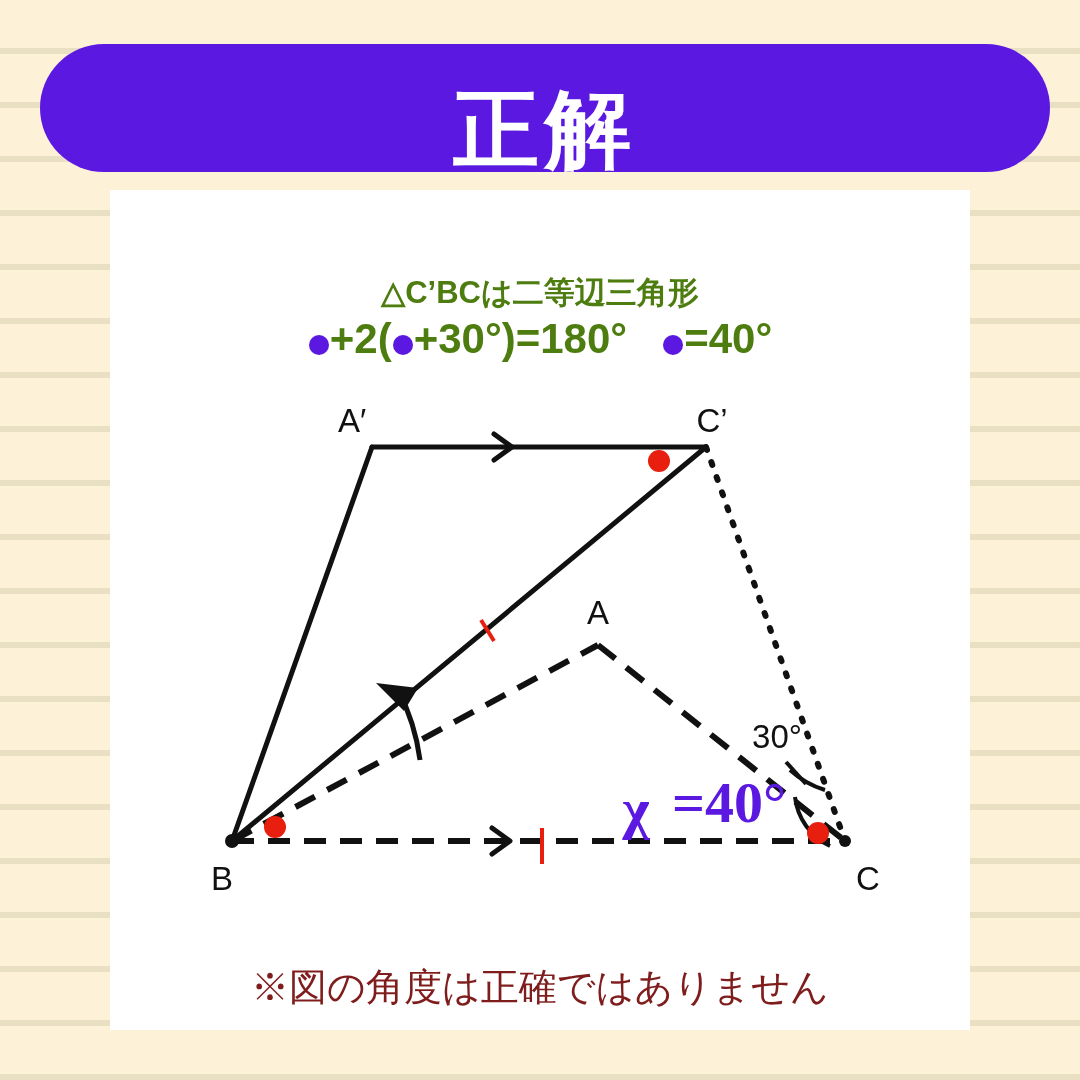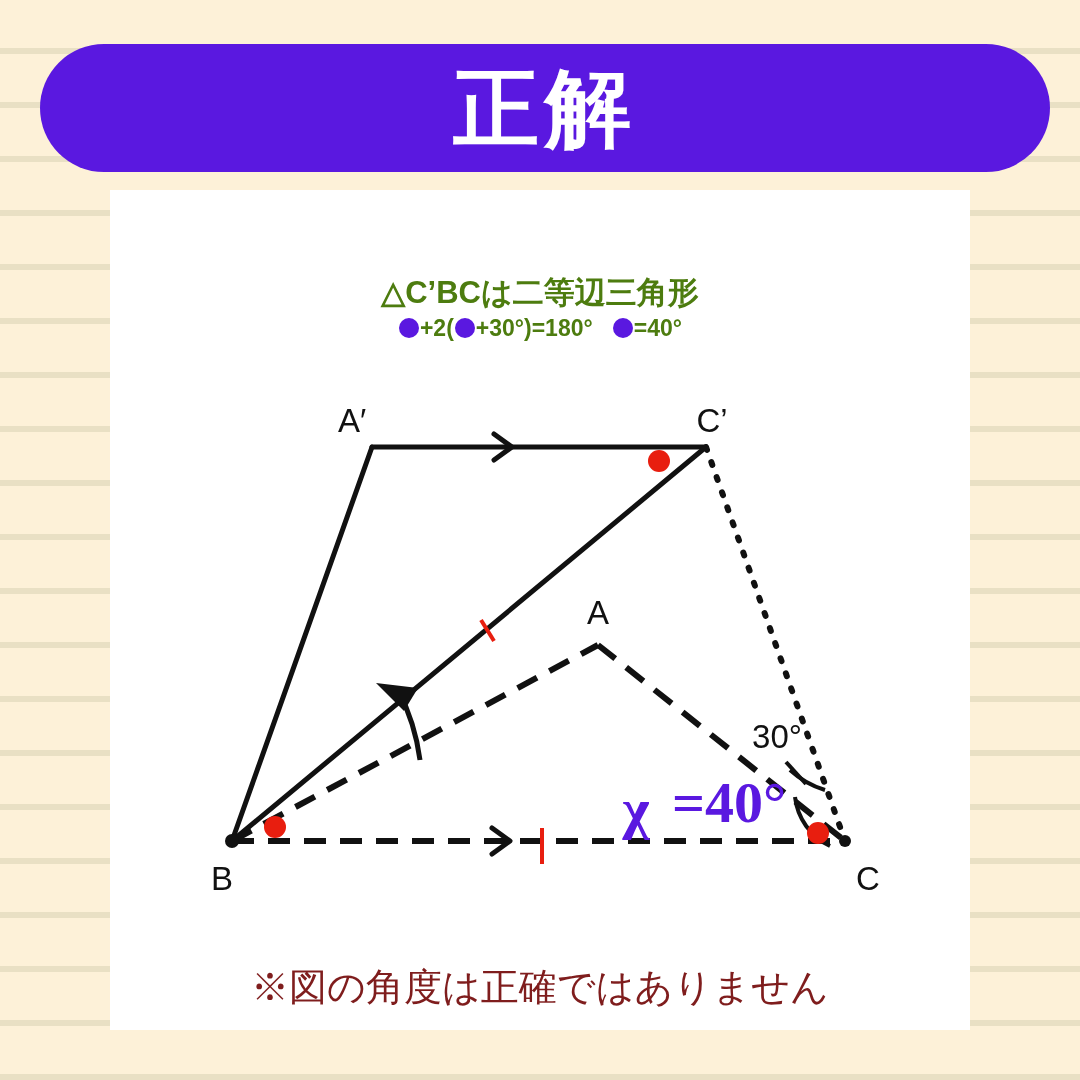--- a/index.html
+++ b/index.html
@@ -29,39 +29,39 @@
     background:#ffffff;
     z-index:1;
   }
   .title-banner{
     position:absolute;
     left:40px;top:44px;
     width:1010px;height:128px;
     background:#5a18e0;
     border-radius:64px;
     z-index:2;
-    display:flex;align-items:center;justify-content:center;
+    display:flex;align-items:flex-end;justify-content:center;
   }
   .title-banner .title-text{
     color:#ffffff;
     font-size:86px;
     font-weight:bold;
     letter-spacing:6px;
     line-height:1;
   }
   .note-line-1,.note-line-2{
     position:absolute;
     width:100%;
     text-align:center;
     color:#4d7c0f;
     font-weight:bold;
     z-index:3;
   }
   .note-line-1{top:272px;font-size:31px;}
-  .note-line-2{top:315px;font-size:23px;}
+  .note-line-2{top:315px;font-size:42px;}
   .dot-inline{
     display:inline-block;
     width:20px;height:20px;border-radius:50%;
     background:#5a18e0;
     vertical-align:-2px;
     margin:0 1px;
   }
   .footnote{
     position:absolute;
     left:0;width:100%;

